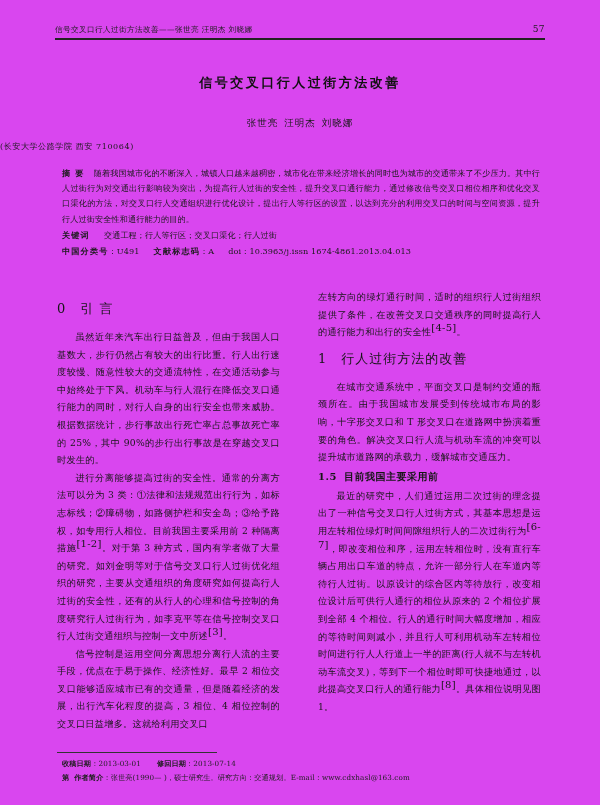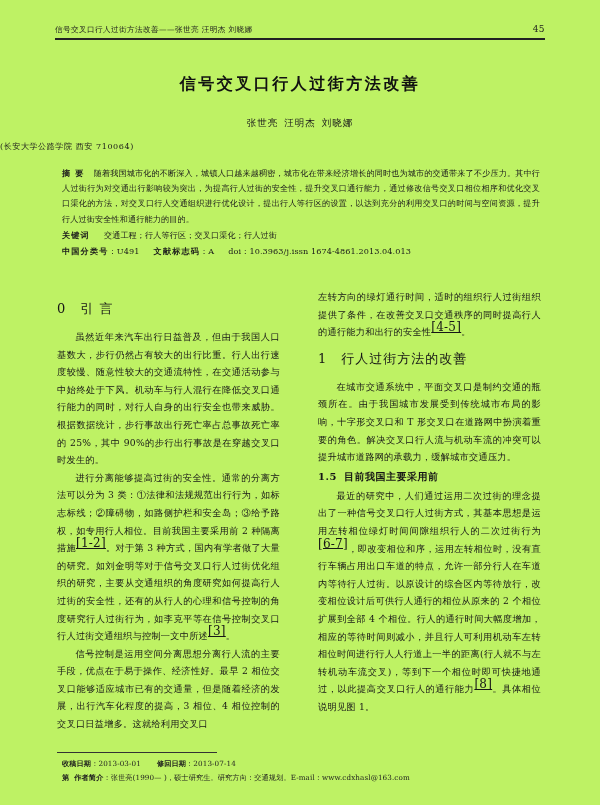--- a/index.html
+++ b/index.html
@@ -13,21 +13,21 @@
     font-family: "DejaVu Serif", "Liberation Serif", serif;
     color: #1a1a1a;
     overflow: hidden;
     position: relative;
   }
   .page {
     position: absolute;
     left: 0; top: 0;
     width: 600px;
     height: 805px;
-    background: #bef264;
+    background: #d946ef;
   }
 
   
   .running-head {
     position: absolute;
     left: 55px;
     top: 24px;
     width: 490px;
     display: flex;
     justify-content: space-between;
@@ -46,21 +46,21 @@
     height: 1.6px;
     background: #222;
   }
 
   
   .doc-title {
     position: absolute;
     left: 0; top: 74px;
     width: 600px;
     text-align: center;
-    font-size: 16px;
+    font-size: 13px;
     font-weight: 700;
     letter-spacing: 2.5px;
     color: #111;
   }
   .authors {
     position: absolute;
     left: 0; top: 117px;
     width: 600px;
     text-align: center;
     font-size: 9.5px;
@@ -132,24 +132,23 @@
   .sec-h2 .num { margin-right: 7px; }
   p.body-p {
     margin: 0;
     text-indent: 18.5px;
   }
   p.body-cont {
     margin: 0;
     text-indent: 0;
   }
   sup {
-    font-size: 12px;
+    font-size: 10px;
     vertical-align: super;
     line-height: 0;
-    text-decoration: underline;
   }
 
   
   .foot-rule {
     position: absolute;
     left: 57px;
     top: 752px;
     width: 160px;
     height: 1px;
     background: #333;
@@ -168,21 +167,21 @@
   .footnote .gap { display: inline-block; width: 16px; }
   .footnote .star { font-weight: 700; margin-right: 5px; }
 </style>
 </head>
 <body>
 
 <div class="page">
 
   <div class="running-head">
     <span class="rh-title">信号交叉口行人过街方法改善——张世亮  汪明杰  刘晓娜</span>
-    <span class="rh-page">45</span>
+    <span class="rh-page">57</span>
   </div>
   <div class="head-rule"></div>
 
   <div class="doc-title">信号交叉口行人过街方法改善</div>
 
   <div class="authors">
     <span>张世亮</span>
     <span>汪明杰</span>
     <span>刘晓娜</span>
   </div>

